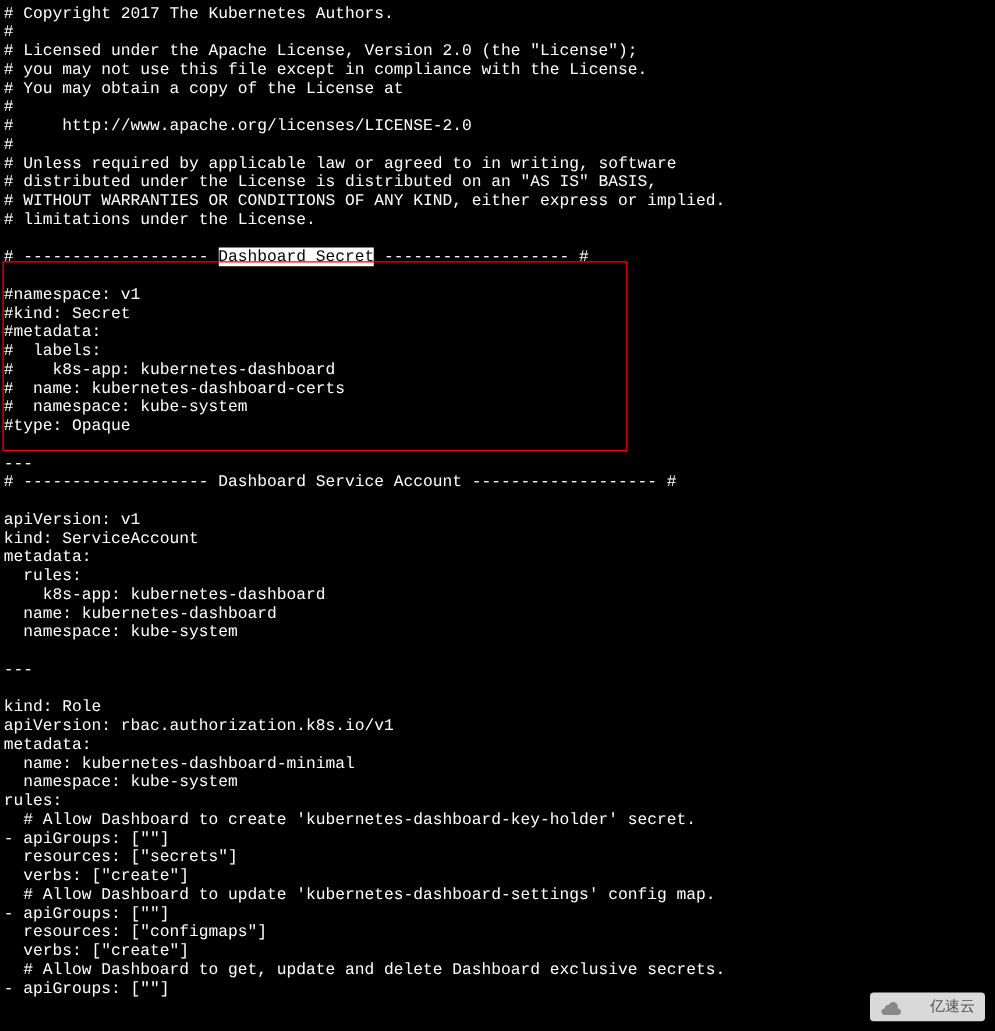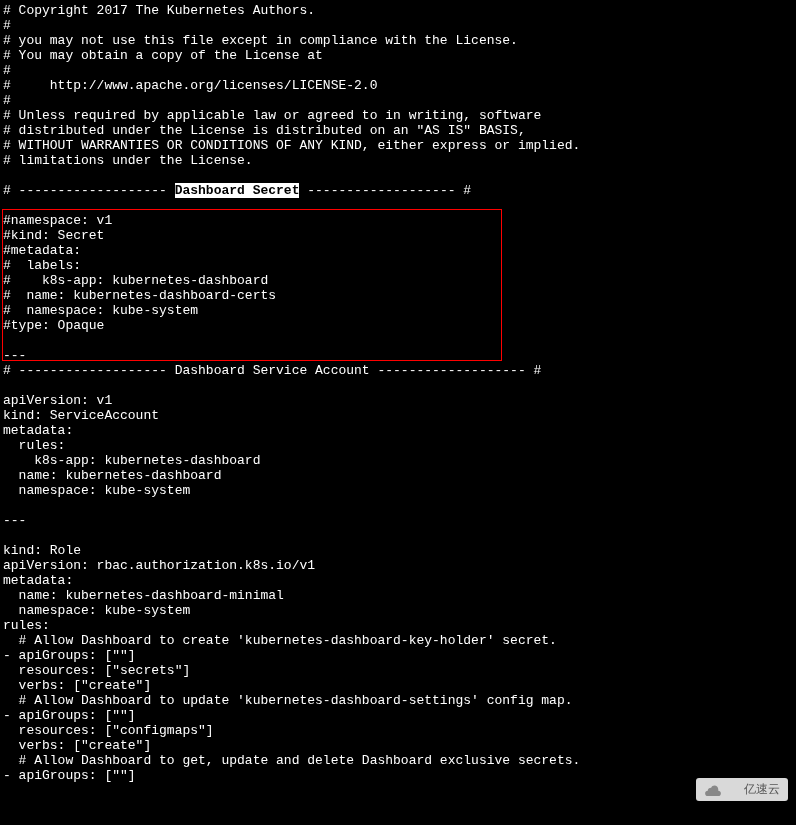--- a/index.html
+++ b/index.html
@@ -24,25 +24,24 @@
       min-height: 15px;
     }
     .highlight-box {
       position: absolute;
       border: 1px solid #ff0000;
       pointer-events: none;
     }
     .selected-text {
       background: #ffffff;
       color: #000000;
-      font-weight: bold;
     }
     .watermark {
       position: absolute;
-      bottom: 24px;
+      bottom: 8px;
       right: 8px;
       background: rgba(255,255,255,0.85);
       color: #555;
       font-family: Arial, "Microsoft YaHei", sans-serif;
       font-size: 12px;
       padding: 4px 8px;
       border-radius: 3px;
       display: flex;
       align-items: center;
       gap: 22px;
@@ -51,20 +50,21 @@
       width: 18px;
       height: 14px;
     }
   </style>
 </head>
 <body>
 
 <div>
   <div class="line"># Copyright 2017 The Kubernetes Authors.</div>
   <div class="line">#</div>
+  <div class="line"># Licensed under the Apache License, Version 2.0 (the "License");</div>
   <div class="line"># you may not use this file except in compliance with the License.</div>
   <div class="line"># You may obtain a copy of the License at</div>
   <div class="line">#</div>
   <div class="line">#     http://www.apache.org/licenses/LICENSE-2.0</div>
   <div class="line">#</div>
   <div class="line"># Unless required by applicable law or agreed to in writing, software</div>
   <div class="line"># distributed under the License is distributed on an "AS IS" BASIS,</div>
   <div class="line"># WITHOUT WARRANTIES OR CONDITIONS OF ANY KIND, either express or implied.</div>
   <div class="line"># limitations under the License.</div>
   <div class="line"></div>

